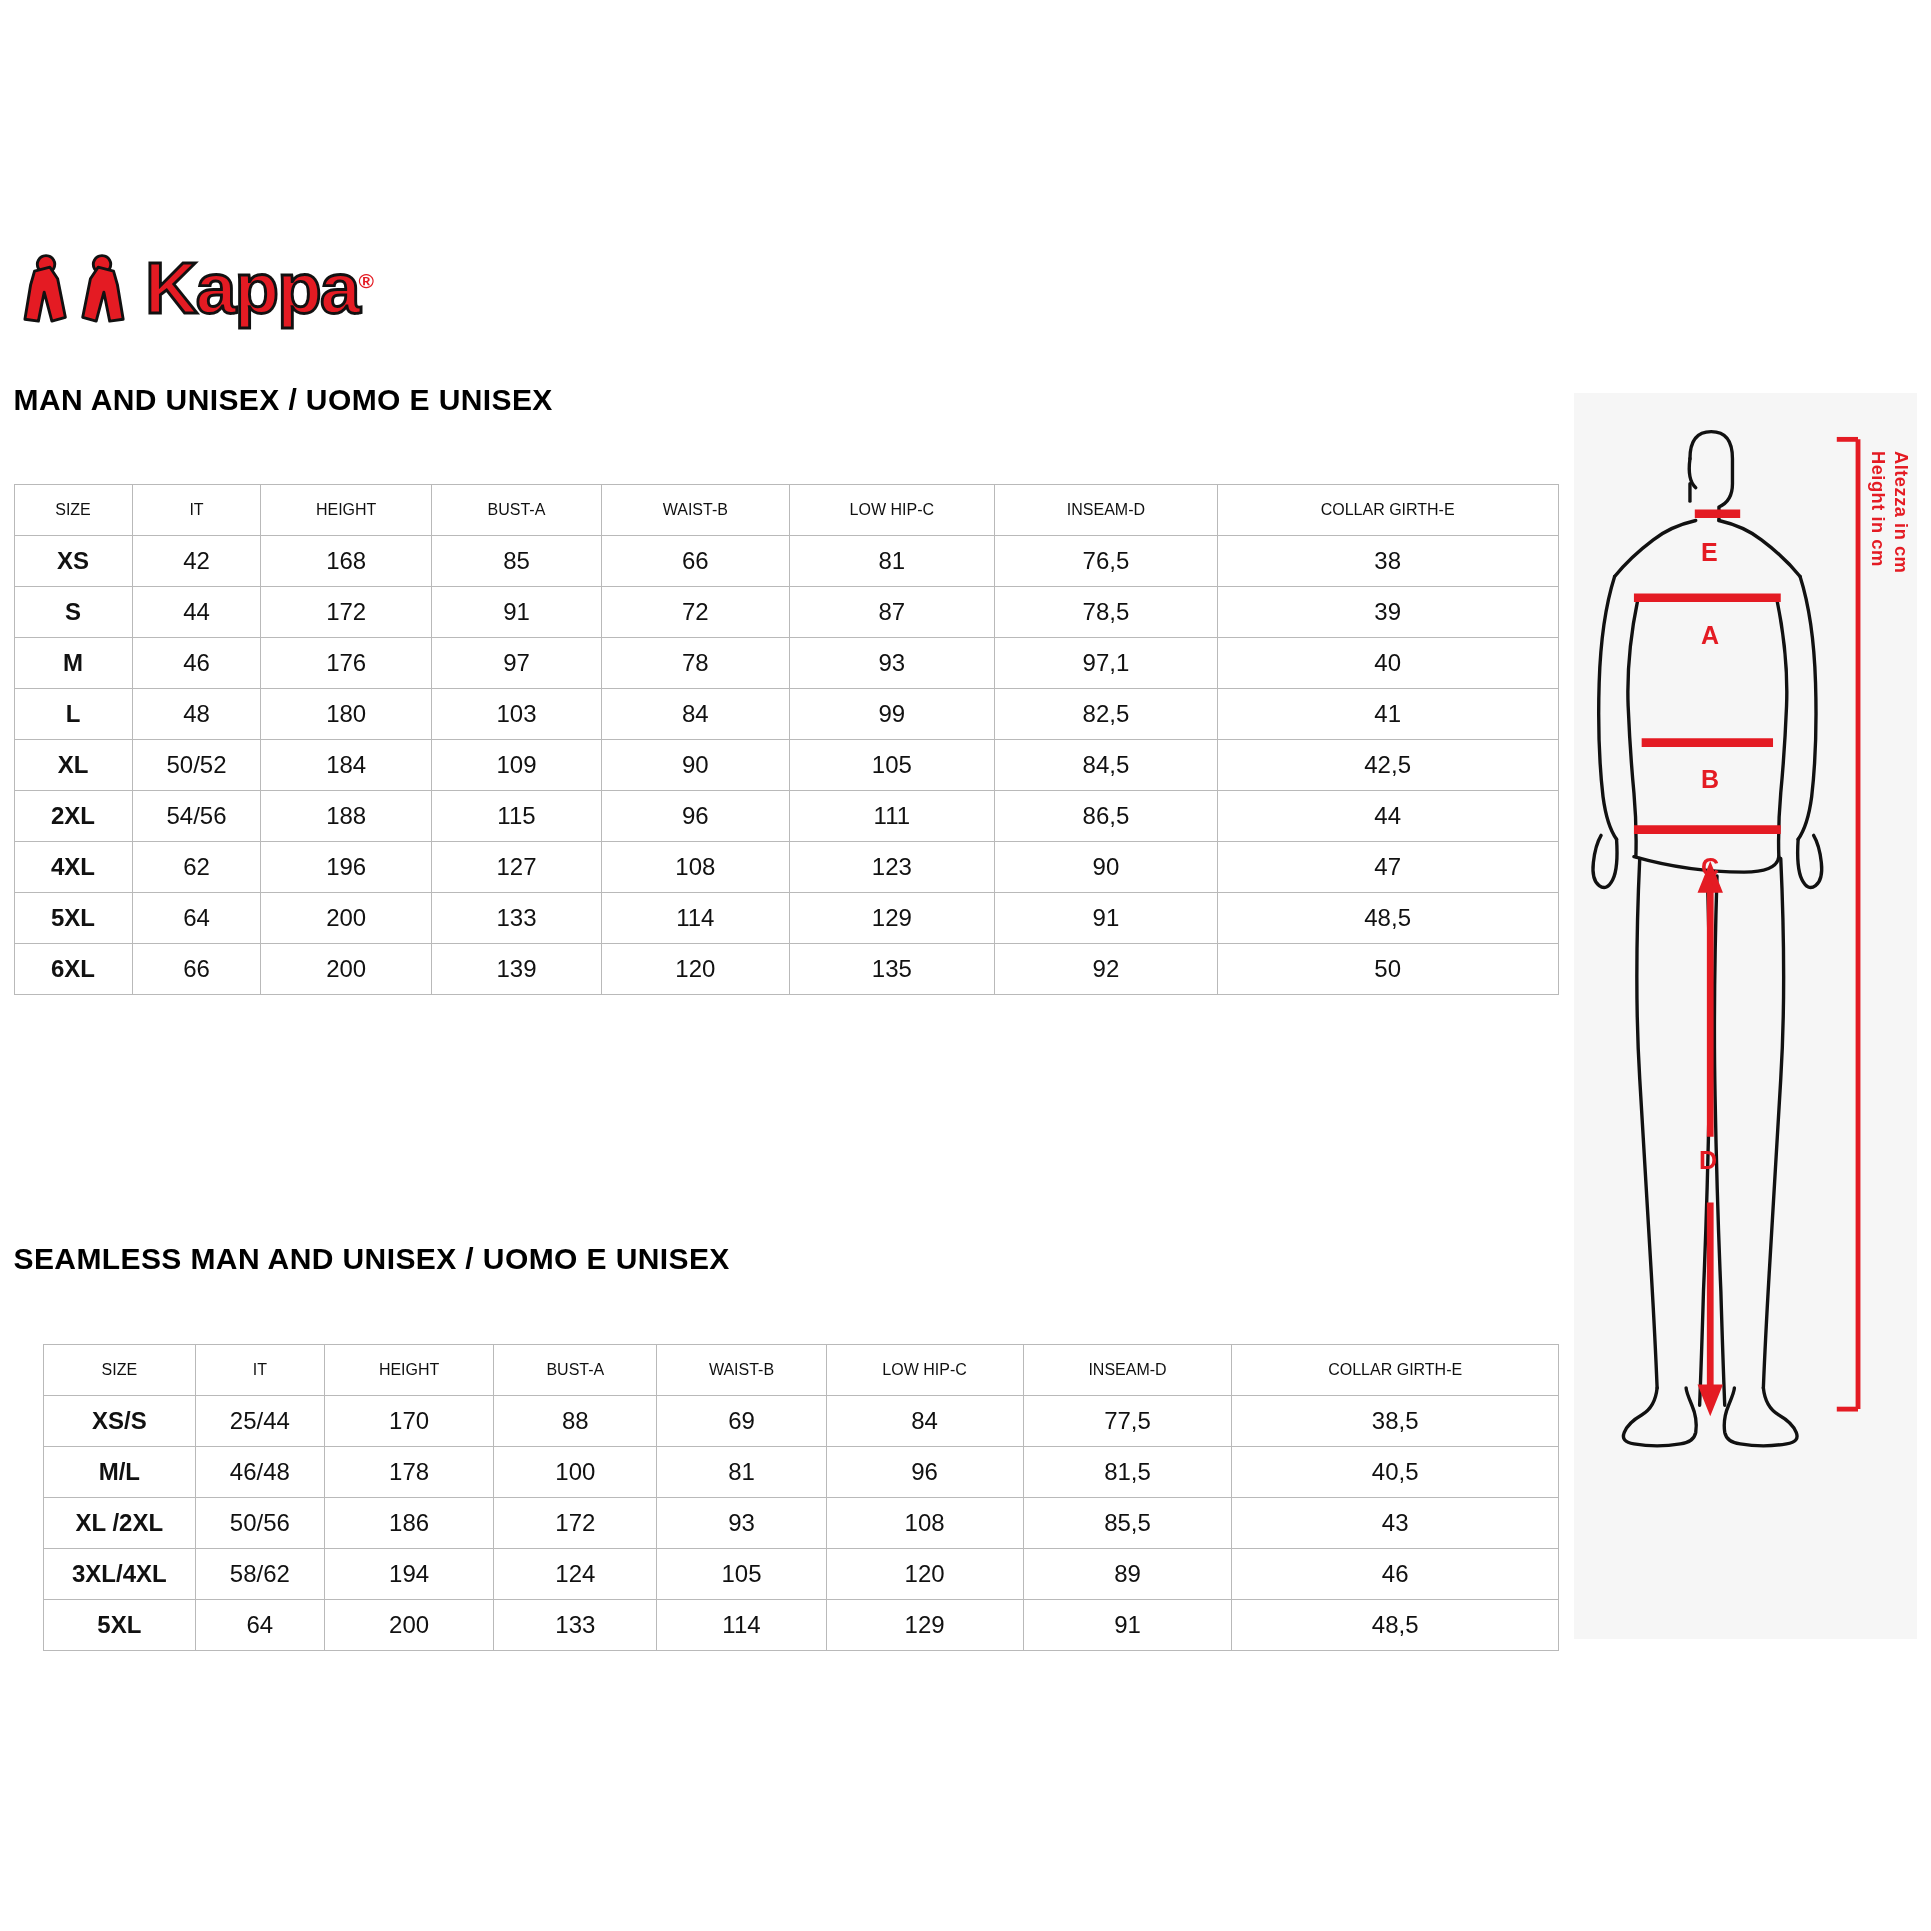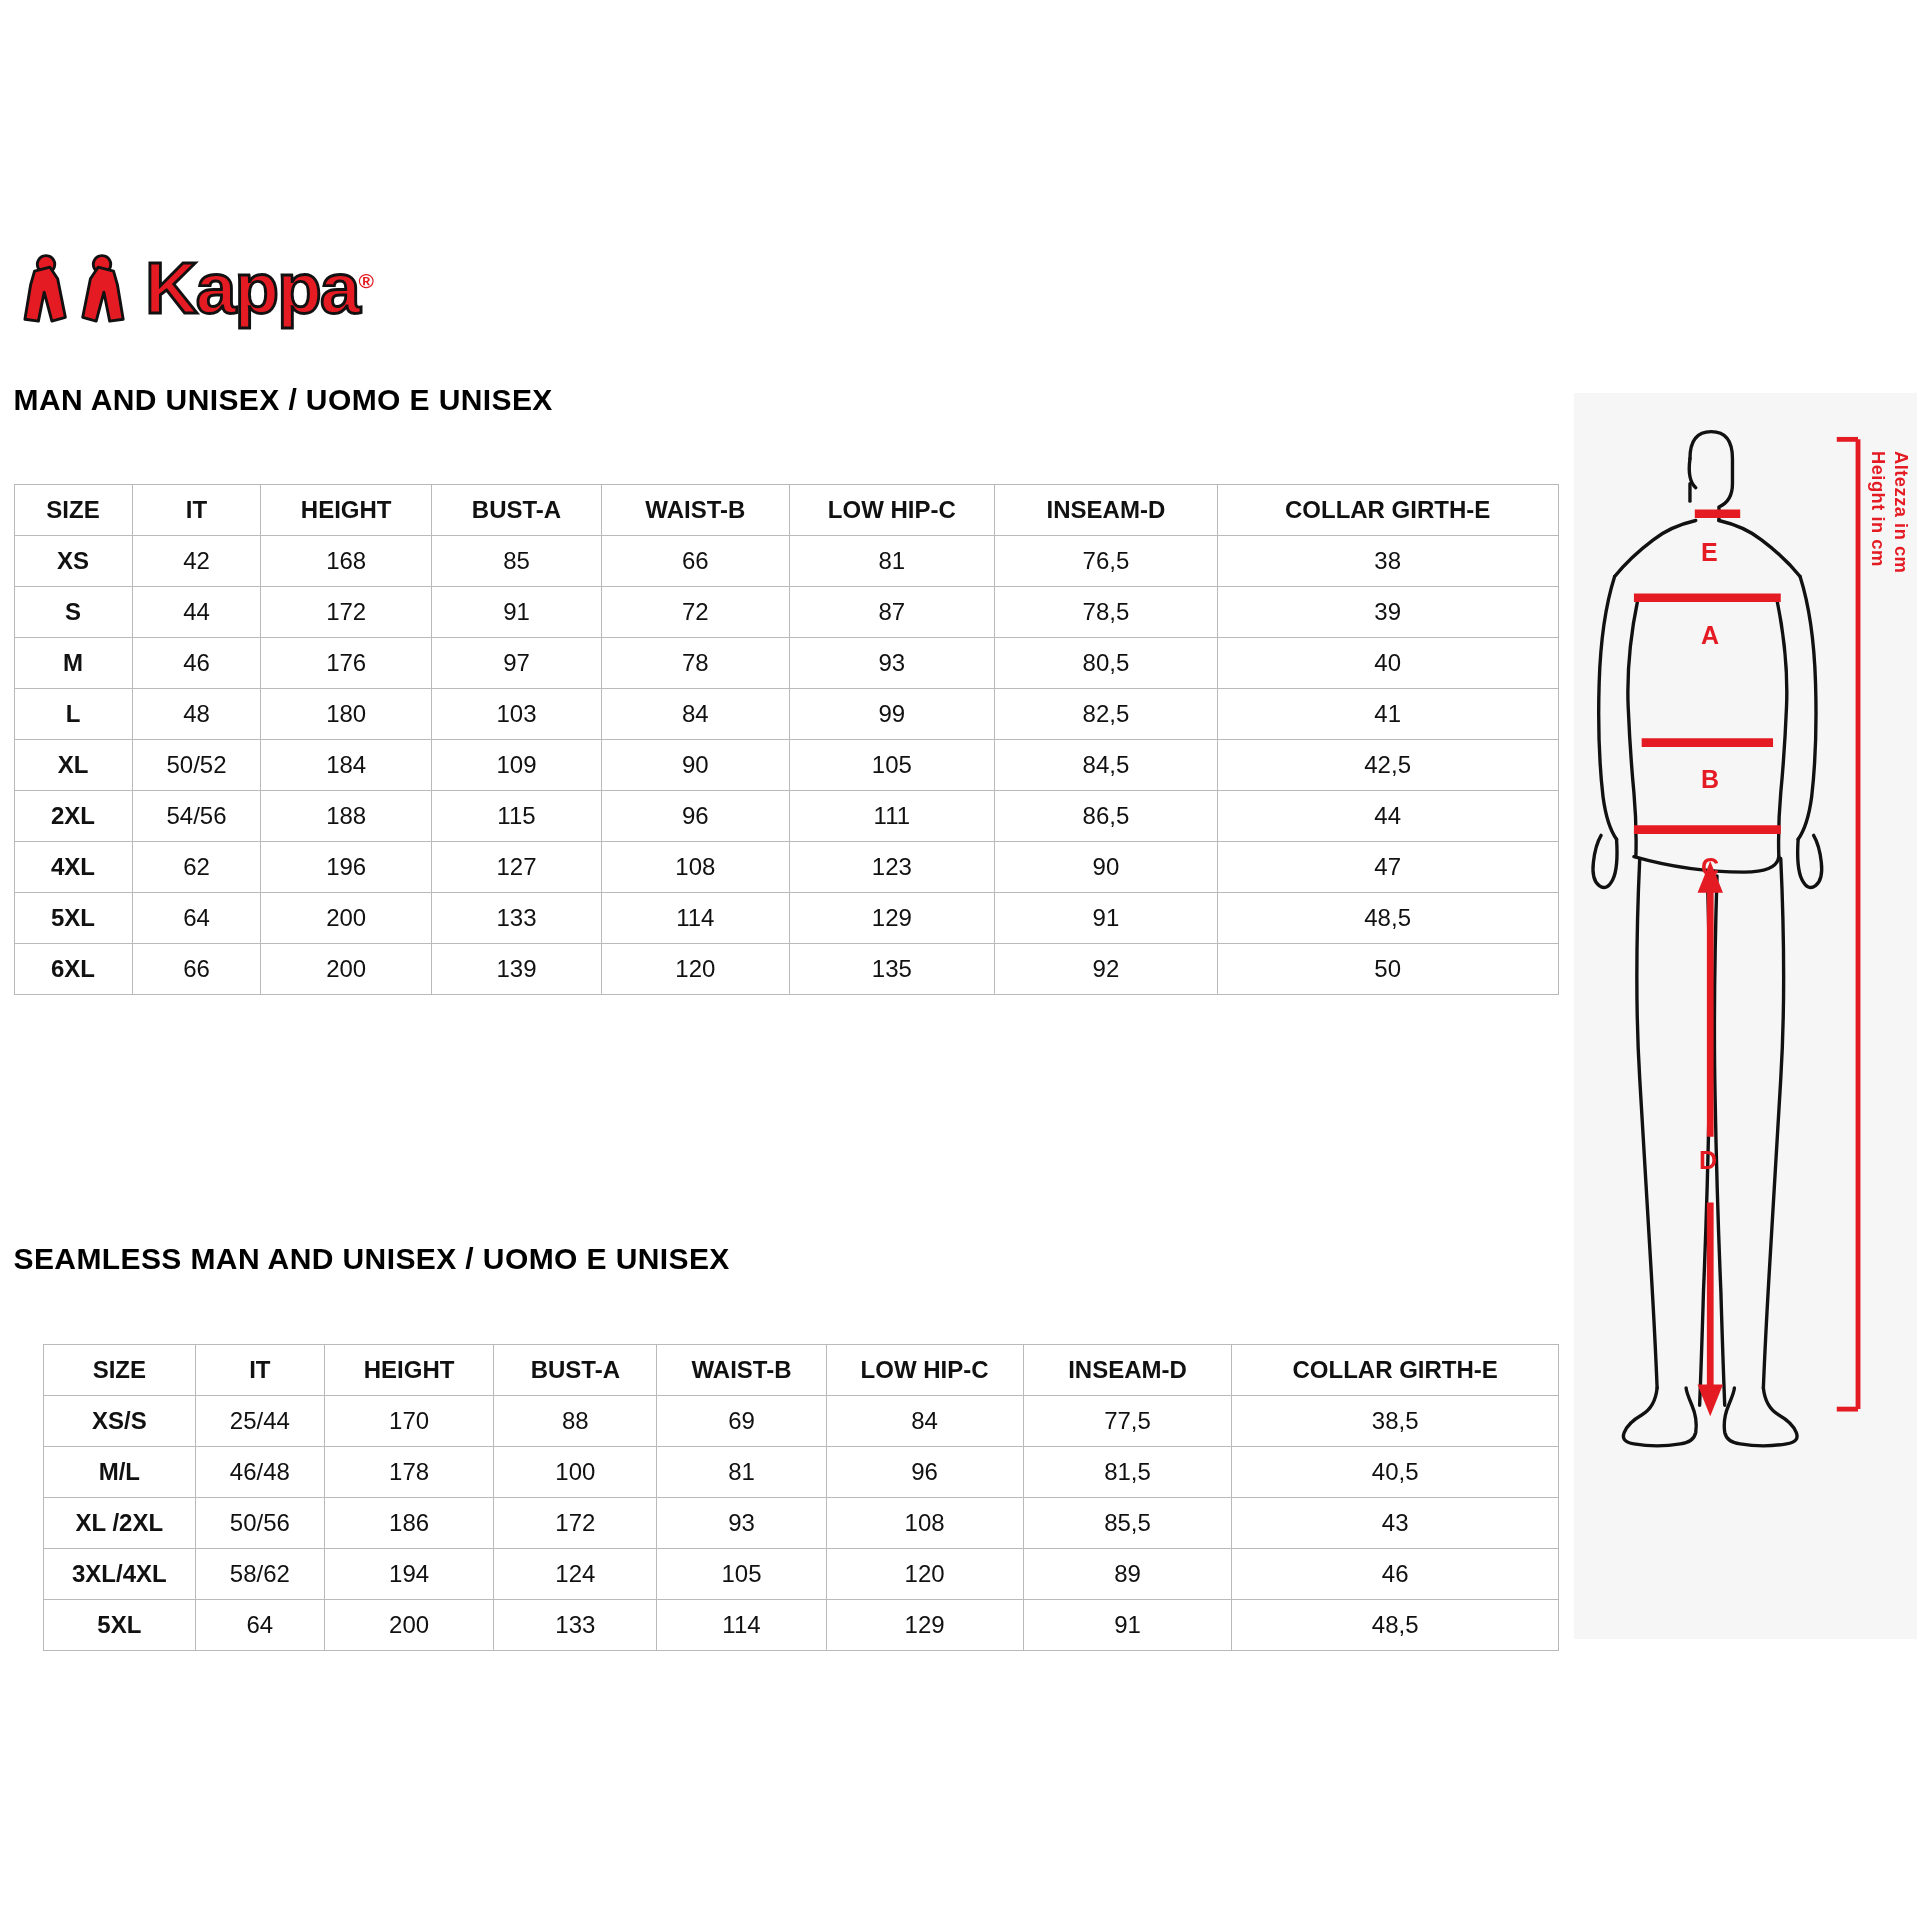--- a/index.html
+++ b/index.html
@@ -75,22 +75,22 @@
   table.size-table td {
     border: 1px solid #b9b9b9;
     text-align: center;
     font-size: 24px;
     color: #111;
     height: 50px;
     padding: 0 3.9px;
     white-space: nowrap;
   }
   table.size-table th {
-    font-weight: bold;
-    font-size: 24px;
+    font-weight: normal;
+    font-size: 16px;
     text-align: center;
   }
   table.size-table td.size-cell {
     font-weight: bold;
   }
 
   #table-man {
     left: 13.5px;
     top: 463px;
     width: 1545px;
@@ -207,21 +207,21 @@
         <td>78,5</td>
         <td>39</td>
       </tr>
       <tr>
         <td class="size-cell">M</td>
         <td>46</td>
         <td>176</td>
         <td>97</td>
         <td>78</td>
         <td>93</td>
-        <td>80,5</td>
+        <td>97,1</td>
         <td>40</td>
       </tr>
       <tr>
         <td class="size-cell">L</td>
         <td>48</td>
         <td>180</td>
         <td>103</td>
         <td>84</td>
         <td>99</td>
         <td>82,5</td>

